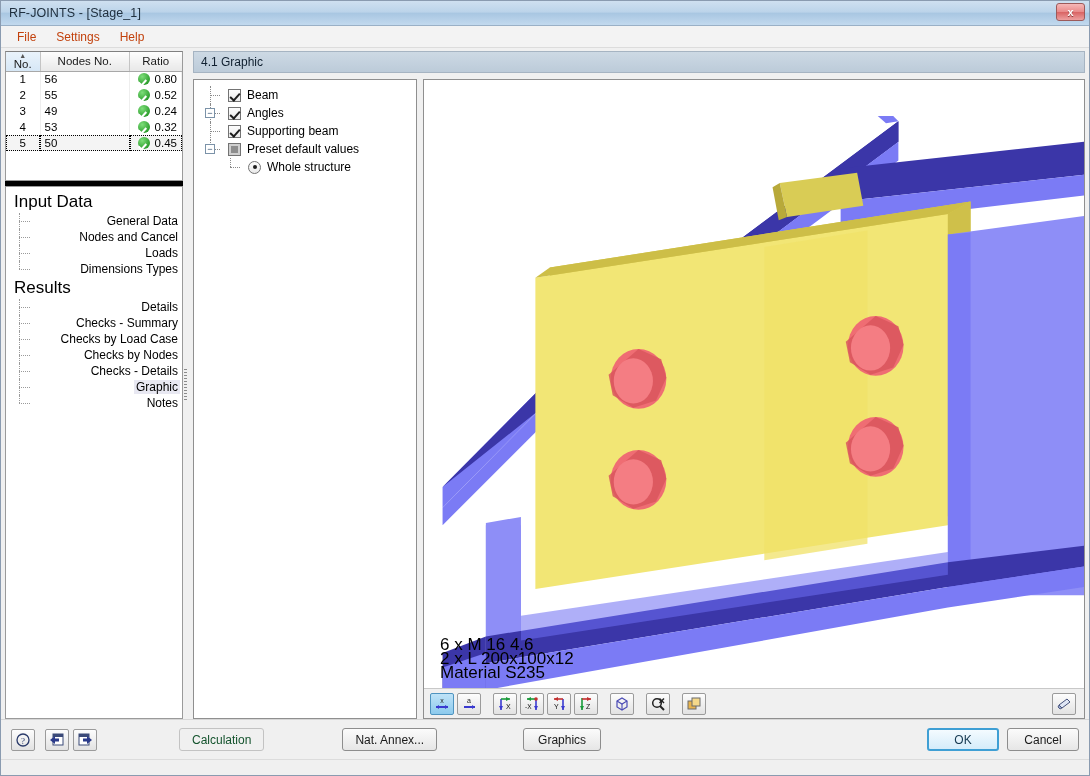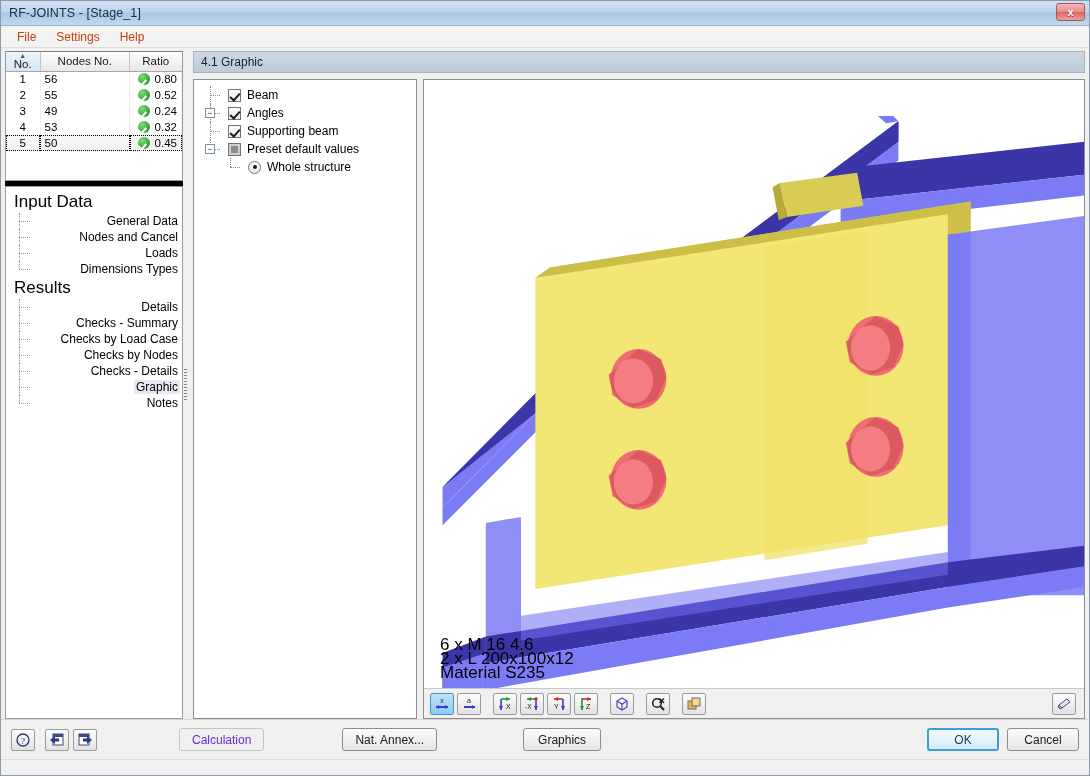--- a/index.html
+++ b/index.html
@@ -262,21 +262,21 @@
     display: flex; align-items: center; justify-content: center; cursor: pointer;
   }
   .pbtn {
     height: 23px; min-width: 78px;
     border: 1px solid #8d8d8d; border-radius: 3px;
     background: linear-gradient(to bottom,#fbfbfb,#e6e6e6);
     font-size: 12px; color: #1a1a1a; cursor: pointer;
     display: flex; align-items: center; justify-content: center;
     padding: 0 12px; font-family: "Liberation Sans", sans-serif;
   }
-  .pbtn.disabled { color: #6d28d9; border-color: #c3c3c3; background: #f0f0f0; }
+  .pbtn.disabled { color: #14532d; border-color: #c3c3c3; background: #f0f0f0; }
   .pbtn.default {
     border: 2px solid #3f9fd4; border-radius: 3px;
     background: linear-gradient(to bottom,#f4fbff,#d5ecfa);
     color: #163a52;
   }
   #statusbar {
     height: 16px; min-height: 16px; background: #f0f0f0;
     border-top: 1px solid #dcdcdc;
   }
   .spacer { flex: 1; }

